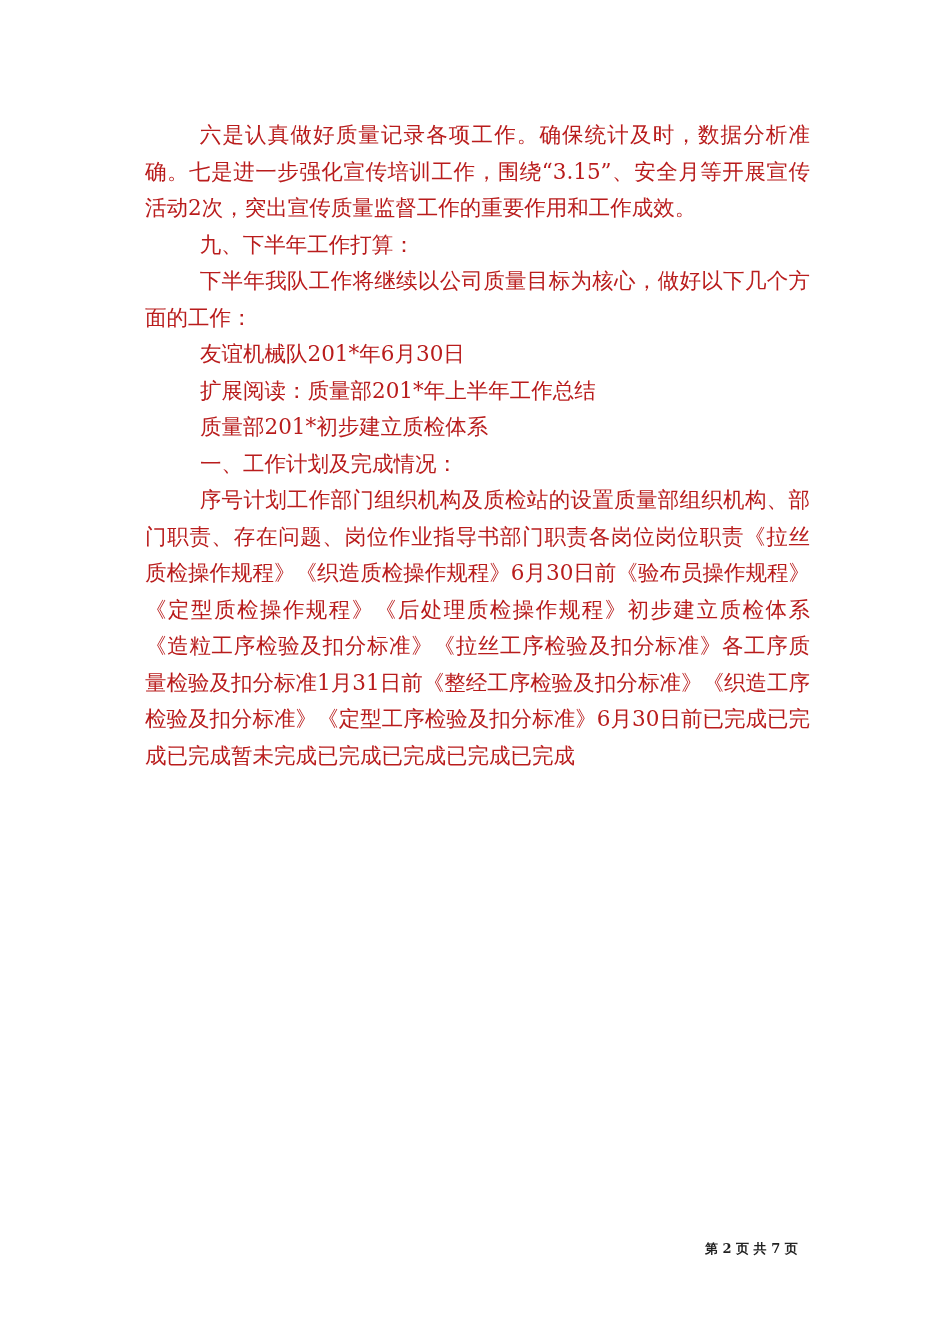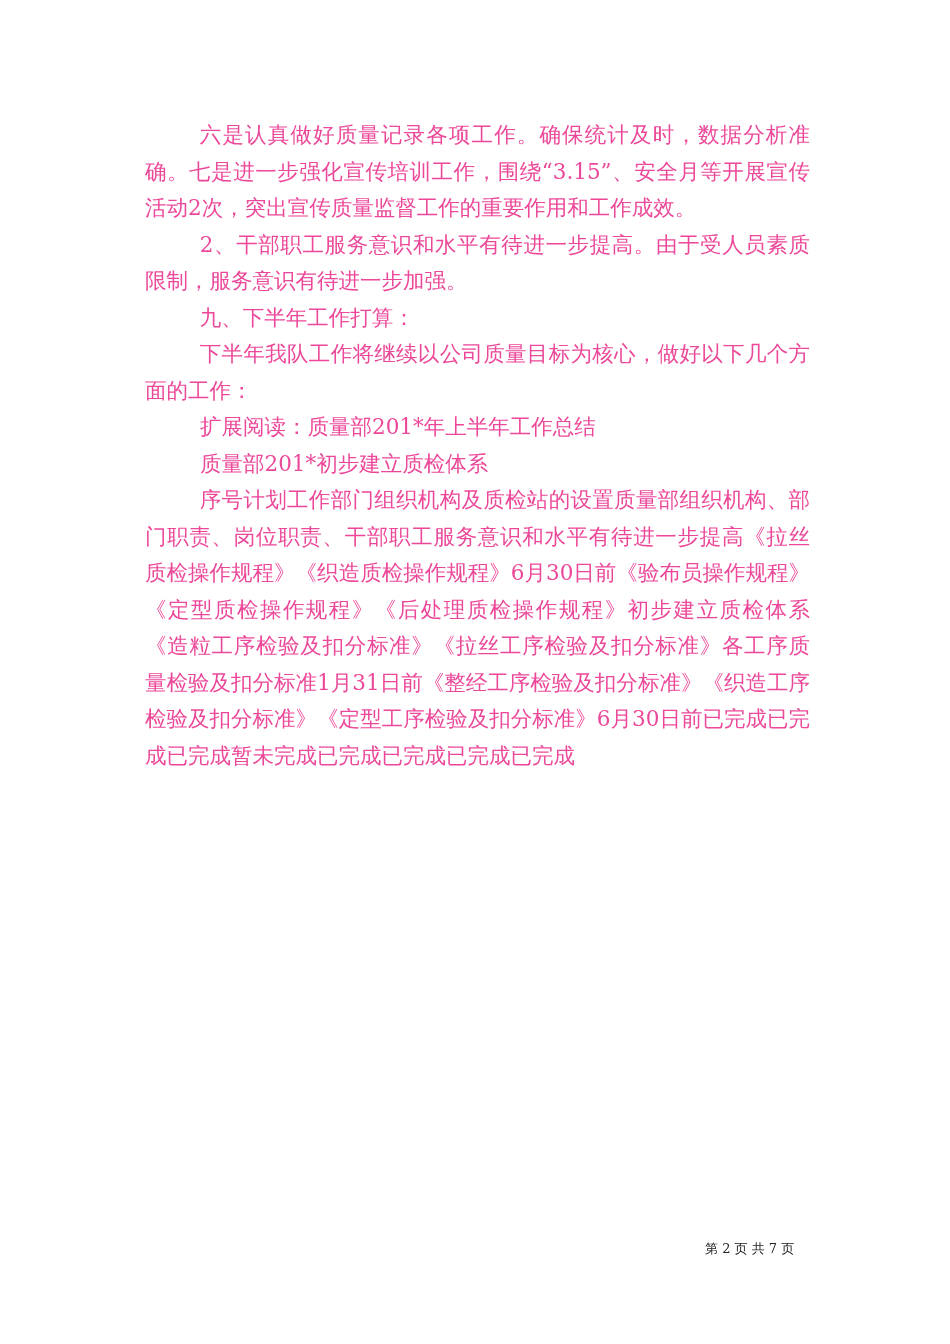--- a/index.html
+++ b/index.html
@@ -3,39 +3,40 @@
 <meta charset="utf-8">
 <style>
   html, body { margin: 0; padding: 0; background: #ffffff; }
   body { width: 950px; height: 1344px; position: relative; overflow: hidden; }
   .page {
     position: absolute; left: 0; top: 0; width: 950px; height: 1344px; background: #ffffff;
   }
   .content {
     position: absolute; left: 145px; top: 117px; width: 665px;
     font-family: "DejaVu Serif", "Liberation Serif", serif;
-    font-size: 21.5px; line-height: 36.5px; color: #ec4899;
+    font-size: 21.5px; line-height: 36.5px; color: #b91c1c;
     text-align: justify; text-justify: inter-character;
   }
   .content p { margin: 0; padding: 0; }
   .indent { text-indent: 2.55em; }
   .plain-indent { padding-left: 55px !important; }
   .footer {
     position: absolute; left: 705px; top: 1240px;
     font-family: "DejaVu Serif", "Liberation Serif", serif;
-    font-size: 13px; color: #222222; white-space: nowrap;
+    font-size: 13px; color: #222222; white-space: nowrap; font-weight: bold;
   }
 </style>
 </head>
 <body>
 
 <div class="page">
   <div class="content">
     <p class="indent">六是认真做好质量记录各项工作。确保统计及时，数据分析准确。七是进一步强化宣传培训工作，围绕“3.15”、安全月等开展宣传活动2次，突出宣传质量监督工作的重要作用和工作成效。</p>
-    <p class="indent">2、干部职工服务意识和水平有待进一步提高。由于受人员素质限制，服务意识有待进一步加强。</p>
     <p class="indent">九、下半年工作打算：</p>
     <p class="indent">下半年我队工作将继续以公司质量目标为核心，做好以下几个方面的工作：</p>
+    <p class="plain-indent">友谊机械队201*年6月30日</p>
     <p class="plain-indent">扩展阅读：质量部201*年上半年工作总结</p>
     <p class="plain-indent">质量部201*初步建立质检体系</p>
-    <p class="indent">序号计划工作部门组织机构及质检站的设置质量部组织机构、部门职责、岗位职责、干部职工服务意识和水平有待进一步提高《拉丝质检操作规程》《织造质检操作规程》6月30日前《验布员操作规程》《定型质检操作规程》《后处理质检操作规程》初步建立质检体系《造粒工序检验及扣分标准》《拉丝工序检验及扣分标准》各工序质量检验及扣分标准1月31日前《整经工序检验及扣分标准》《织造工序检验及扣分标准》《定型工序检验及扣分标准》6月30日前已完成已完成已完成暂未完成已完成已完成已完成已完成</p>
+    <p class="plain-indent">一、工作计划及完成情况：</p>
+    <p class="indent">序号计划工作部门组织机构及质检站的设置质量部组织机构、部门职责、存在问题、岗位作业指导书部门职责各岗位岗位职责《拉丝质检操作规程》《织造质检操作规程》6月30日前《验布员操作规程》《定型质检操作规程》《后处理质检操作规程》初步建立质检体系《造粒工序检验及扣分标准》《拉丝工序检验及扣分标准》各工序质量检验及扣分标准1月31日前《整经工序检验及扣分标准》《织造工序检验及扣分标准》《定型工序检验及扣分标准》6月30日前已完成已完成已完成暂未完成已完成已完成已完成已完成</p>
   </div>
   <div class="footer">第 2 页 共 7 页</div>
 </div>
 
 </body></html>

